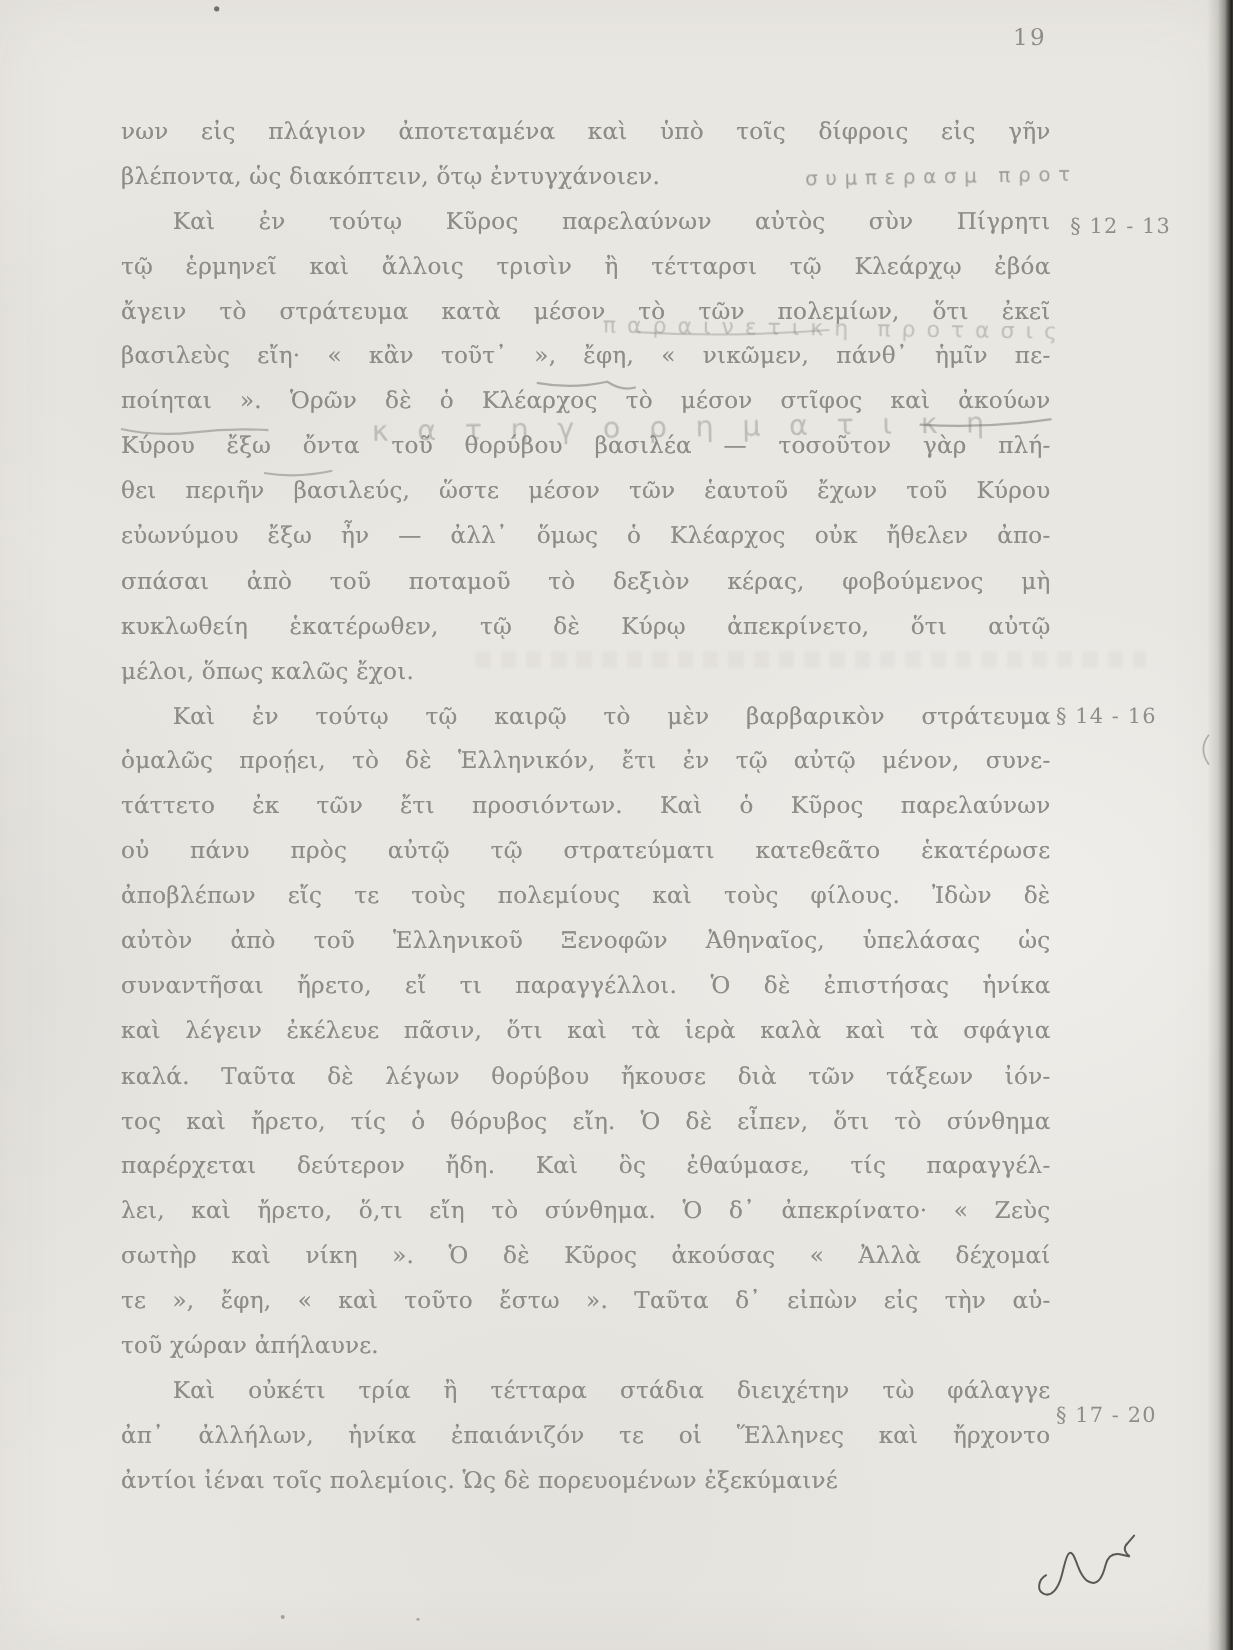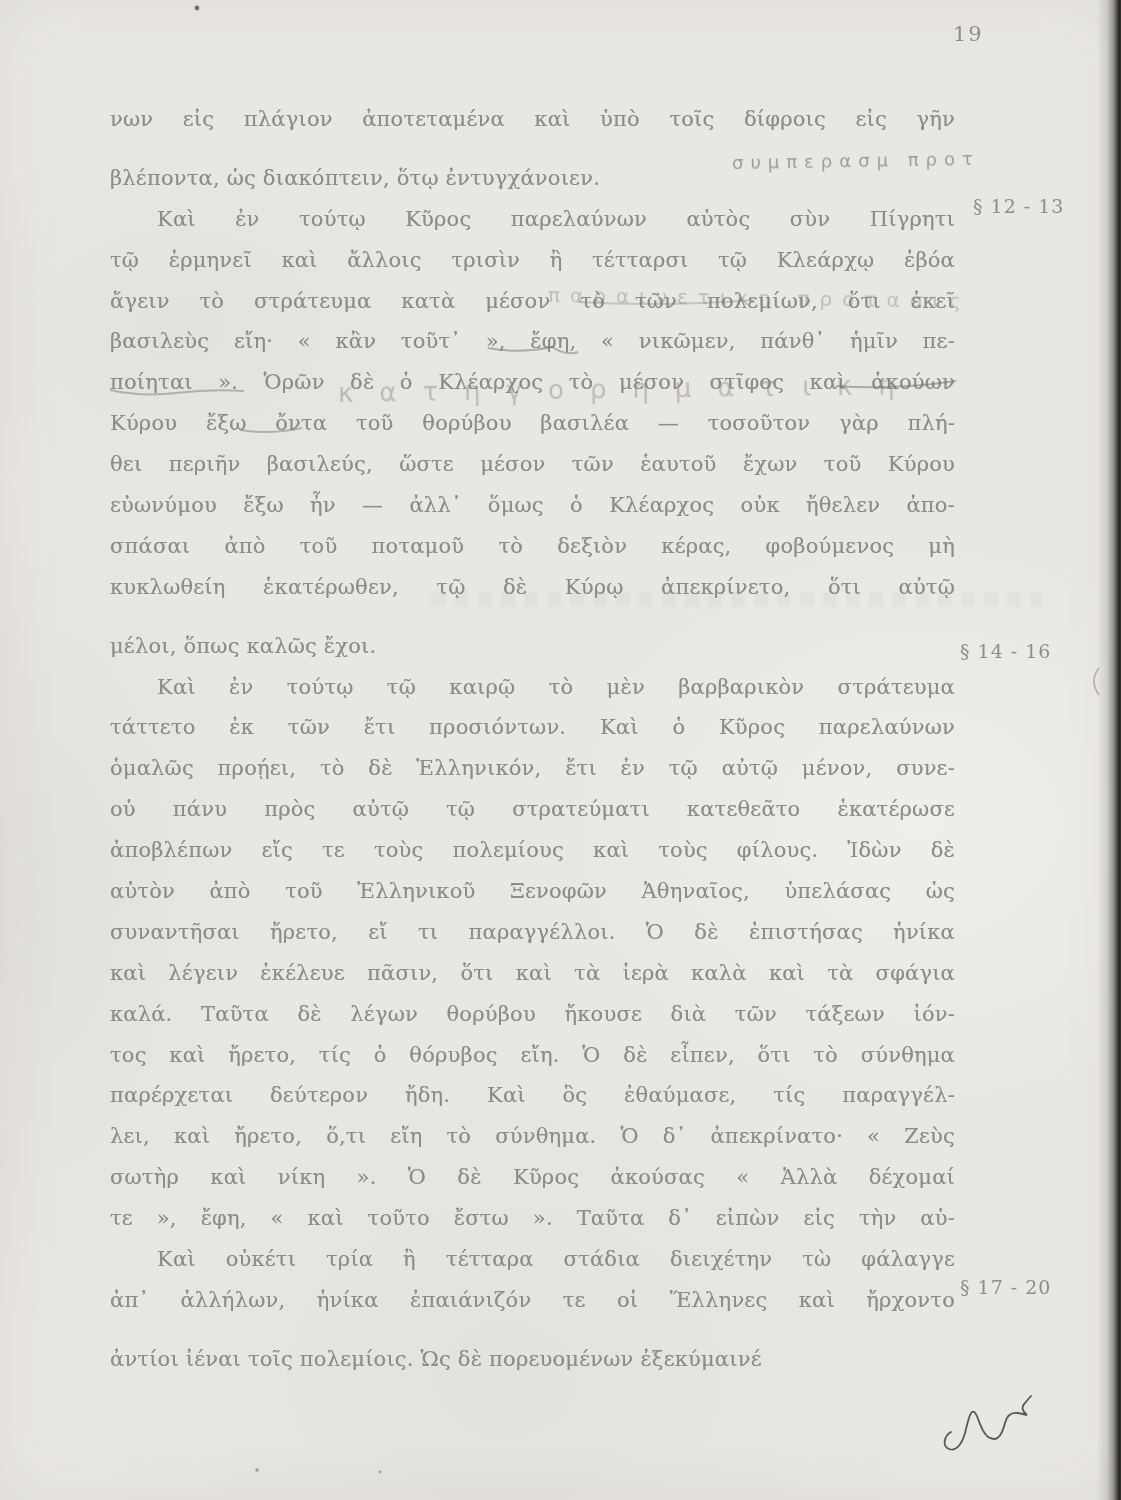--- a/index.html
+++ b/index.html
@@ -12,33 +12,33 @@
     background:
       radial-gradient(ellipse 420px 300px at 16% 22%, rgba(0,0,0,0.025), transparent 70%),
       radial-gradient(ellipse 520px 420px at 82% 55%, rgba(255,255,255,0.30), transparent 72%),
       radial-gradient(ellipse 640px 520px at 45% 92%, rgba(0,0,0,0.022), transparent 70%),
       radial-gradient(ellipse 300px 600px at 3% 60%, rgba(0,0,0,0.030), transparent 75%),
       #e9e7e2;
     box-shadow: inset 0 0 70px rgba(80,75,65,0.06);
   }
   .page-number{
     position:absolute;left:921px;top:22px;
-    font-size:21px;letter-spacing:2px;color:#8f8d87;margin-left:32px;
+    font-size:21px;letter-spacing:2px;color:#8f8d87;
   }
   .text-block{
     position:absolute;left:110px;top:99px;width:845px;
     font-size:21px;line-height:40.9px;color:#8e8c86;
     letter-spacing:0.2px;
   }
   .line{
     text-align:justify;text-align-last:justify;
     white-space:normal;height:40.9px;overflow:visible;
     text-shadow:0 0 0.5px rgba(142,140,134,0.55);
   }
-  .line.last{text-align-last:left;margin-top:18px;}
+  .line.last{text-align-last:left;}
   .line.indent{text-indent:47px;}
   .section-marker{
     position:absolute;left:960px;width:130px;
     font-size:19px;color:#8f8d88;letter-spacing:1px;white-space:nowrap;
   }
   .sm-0{top:195px;margin-left:13px;}
   .sm-1{top:640px;}
   .sm-2{top:1260px;margin-top:16px;}
   .pencil-note{
     position:absolute;white-space:nowrap;
@@ -78,33 +78,34 @@
       <div class="line">ἄγειν τὸ στράτευμα κατὰ μέσον τὸ τῶν πολεμίων, ὅτι ἐκεῖ</div>
       <div class="line">βασιλεὺς εἴη· « κἂν τοῦτ᾽ », ἔφη, « νικῶμεν, πάνθ᾽ ἡμῖν πε-</div>
       <div class="line">ποίηται ». Ὁρῶν δὲ ὁ Κλέαρχος τὸ μέσον στῖφος καὶ ἀκούων</div>
       <div class="line">Κύρου ἔξω ὄντα τοῦ θορύβου βασιλέα — τοσοῦτον γὰρ πλή-</div>
       <div class="line">θει περιῆν βασιλεύς, ὥστε μέσον τῶν ἑαυτοῦ ἔχων τοῦ Κύρου</div>
       <div class="line">εὐωνύμου ἔξω ἦν — ἀλλ᾽ ὅμως ὁ Κλέαρχος οὐκ ἤθελεν ἀπο-</div>
       <div class="line">σπάσαι ἀπὸ τοῦ ποταμοῦ τὸ δεξιὸν κέρας, φοβούμενος μὴ</div>
       <div class="line">κυκλωθείη ἑκατέρωθεν, τῷ δὲ Κύρῳ ἀπεκρίνετο, ὅτι αὐτῷ</div>
       <div class="line last">μέλοι, ὅπως καλῶς ἔχοι.</div>
       <div class="line indent">Καὶ ἐν τούτῳ τῷ καιρῷ τὸ μὲν βαρβαρικὸν στράτευμα</div>
+      <div class="line">ὁμαλῶς προῄει, τὸ δὲ Ἑλληνικόν, ἔτι ἐν τῷ αὐτῷ μένον, συνε-</div>
       <div class="line">τάττετο ἐκ τῶν ἔτι προσιόντων. Καὶ ὁ Κῦρος παρελαύνων</div>
-      <div class="line">ὁμαλῶς προῄει, τὸ δὲ Ἑλληνικόν, ἔτι ἐν τῷ αὐτῷ μένον, συνε-</div>
       <div class="line">οὐ πάνυ πρὸς αὐτῷ τῷ στρατεύματι κατεθεᾶτο ἑκατέρωσε</div>
       <div class="line">ἀποβλέπων εἴς τε τοὺς πολεμίους καὶ τοὺς φίλους. Ἰδὼν δὲ</div>
       <div class="line">αὐτὸν ἀπὸ τοῦ Ἑλληνικοῦ Ξενοφῶν Ἀθηναῖος, ὑπελάσας ὡς</div>
       <div class="line">συναντῆσαι ἤρετο, εἴ τι παραγγέλλοι. Ὁ δὲ ἐπιστήσας ἡνίκα</div>
       <div class="line">καὶ λέγειν ἐκέλευε πᾶσιν, ὅτι καὶ τὰ ἱερὰ καλὰ καὶ τὰ σφάγια</div>
       <div class="line">καλά. Ταῦτα δὲ λέγων θορύβου ἤκουσε διὰ τῶν τάξεων ἰόν-</div>
       <div class="line">τος καὶ ἤρετο, τίς ὁ θόρυβος εἴη. Ὁ δὲ εἶπεν, ὅτι τὸ σύνθημα</div>
       <div class="line">παρέρχεται δεύτερον ἤδη. Καὶ ὃς ἐθαύμασε, τίς παραγγέλ-</div>
       <div class="line">λει, καὶ ἤρετο, ὅ,τι εἴη τὸ σύνθημα. Ὁ δ᾽ ἀπεκρίνατο· « Ζεὺς</div>
       <div class="line">σωτὴρ καὶ νίκη ». Ὁ δὲ Κῦρος ἀκούσας « Ἀλλὰ δέχομαί</div>
       <div class="line">τε », ἔφη, « καὶ τοῦτο ἔστω ». Ταῦτα δ᾽ εἰπὼν εἰς τὴν αὑ-</div>
+      <div class="line last">τοῦ χώραν ἀπήλαυνε.</div>
       <div class="line indent">Καὶ οὐκέτι τρία ἢ τέτταρα στάδια διειχέτην τὼ φάλαγγε</div>
       <div class="line">ἀπ᾽ ἀλλήλων, ἡνίκα ἐπαιάνιζόν τε οἱ Ἕλληνες καὶ ἤρχοντο</div>
       <div class="line last">ἀντίοι ἰέναι τοῖς πολεμίοις. Ὡς δὲ πορευομένων ἐξεκύμαινέ</div>
     </div>
 
   <div class="section-marker sm-0">§ 12 - 13</div>
   <div class="section-marker sm-1">§ 14 - 16</div>
   <div class="section-marker sm-2">§ 17 - 20</div>
 
   <div class="pencil-note pn-0">συμπερασμ προτ</div>

